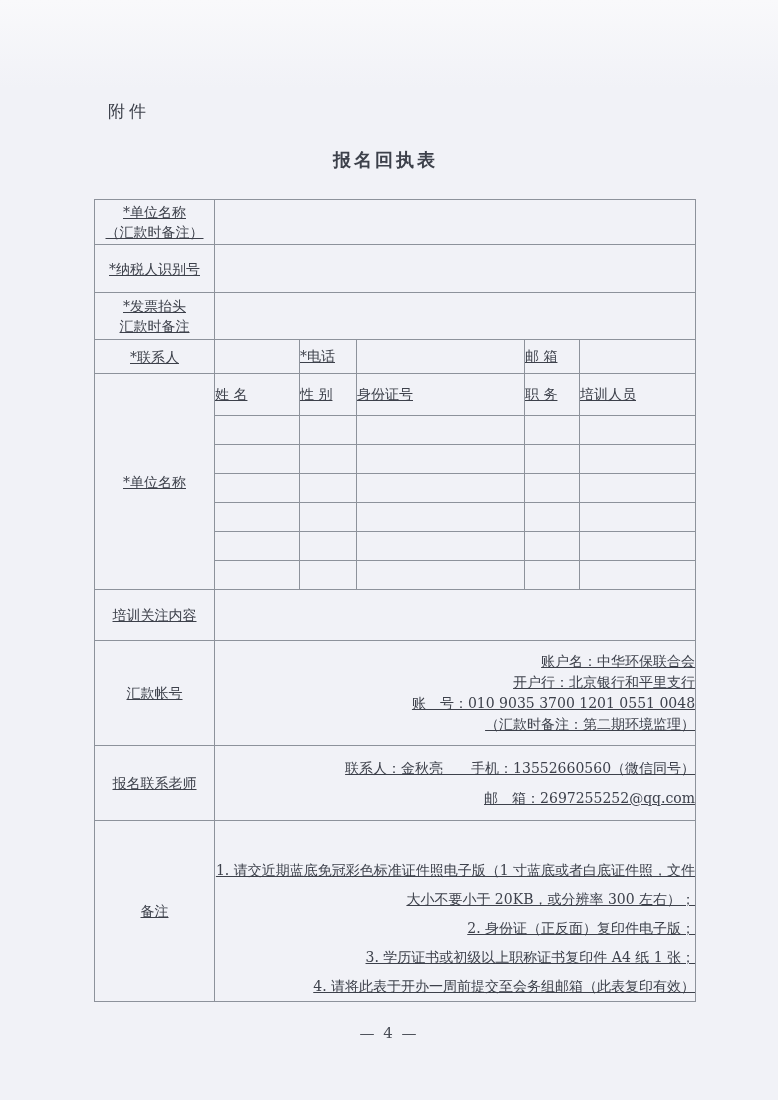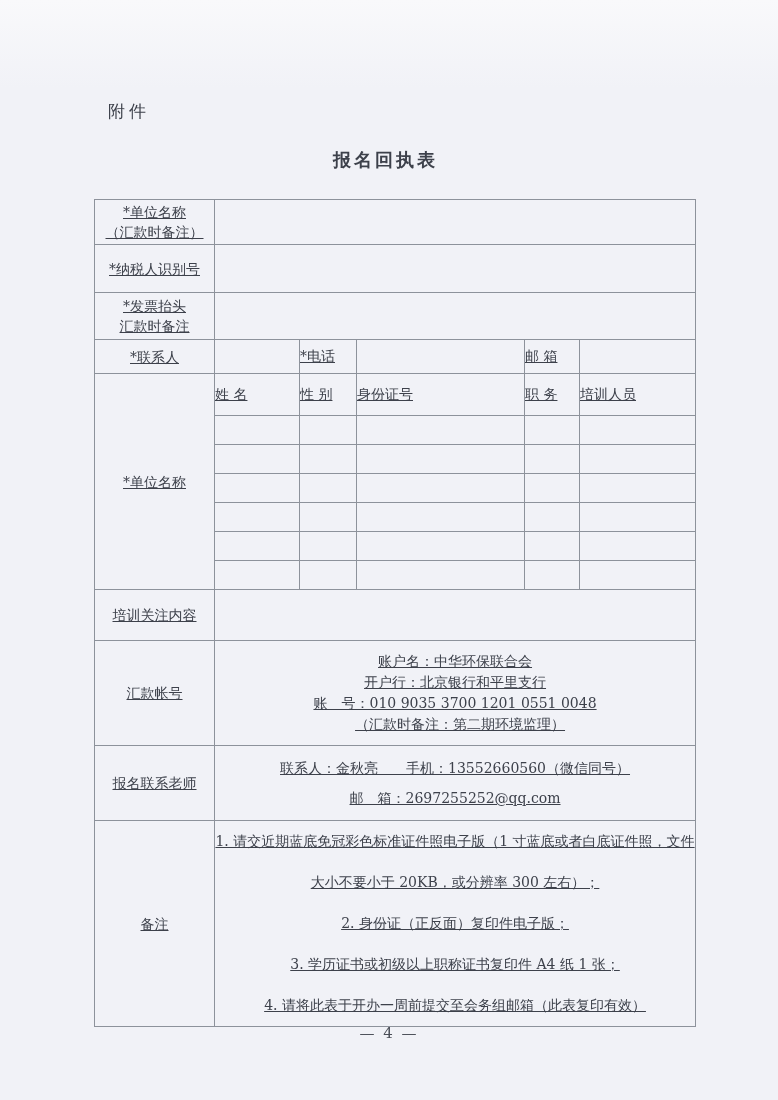--- a/index.html
+++ b/index.html
@@ -28,40 +28,40 @@
     width: 601px;
     font-size: 14px;
     text-decoration: underline;
   }
   table.form td {
     border: 1px solid #8d929b;
     padding: 0; vertical-align: middle;
     overflow: hidden;
   }
   td.lbl { text-align: center; line-height: 20px; }
-  td.val { text-align: center; padding: 2px 10px; }
+  td.val { text-align: right; padding: 2px 10px; }
   td.hdr { text-align: left; }
 
   .two-line { line-height: 21px; }
 
   tr.r-unit td    { height: 44px; }
   tr.r-tax td     { height: 47px; }
   tr.r-addr td    { height: 46px; }
   tr.r-contact td { height: 33px; }
   tr.r-phead td   { height: 41px; }
   tr.r-empty td   { height: 28px; }
   tr.r-focus td   { height: 50px; }
   tr.r-remit td   { height: 104px; }
   tr.r-teacher td { height: 74px; }
   tr.r-remarks td { height: 142px; }
 
   .remit-lines { line-height: 21px; padding: 4px 0; }
   .remit-lines .indent { padding-left: 10px; }
   .teacher-lines { line-height: 30px; }
-  .remarks-list { line-height: 41px; }
+  .remarks-list { line-height: 29px; margin-top: 35px; }
 
   .footer {
     position: absolute; left: 0; top: 1024px; width: 778px;
     text-align: center; font-size: 15px; color: #4a4e57; letter-spacing: 2px;
   }
 </style>
 </head>
 <body>
 
 <div class="page">

